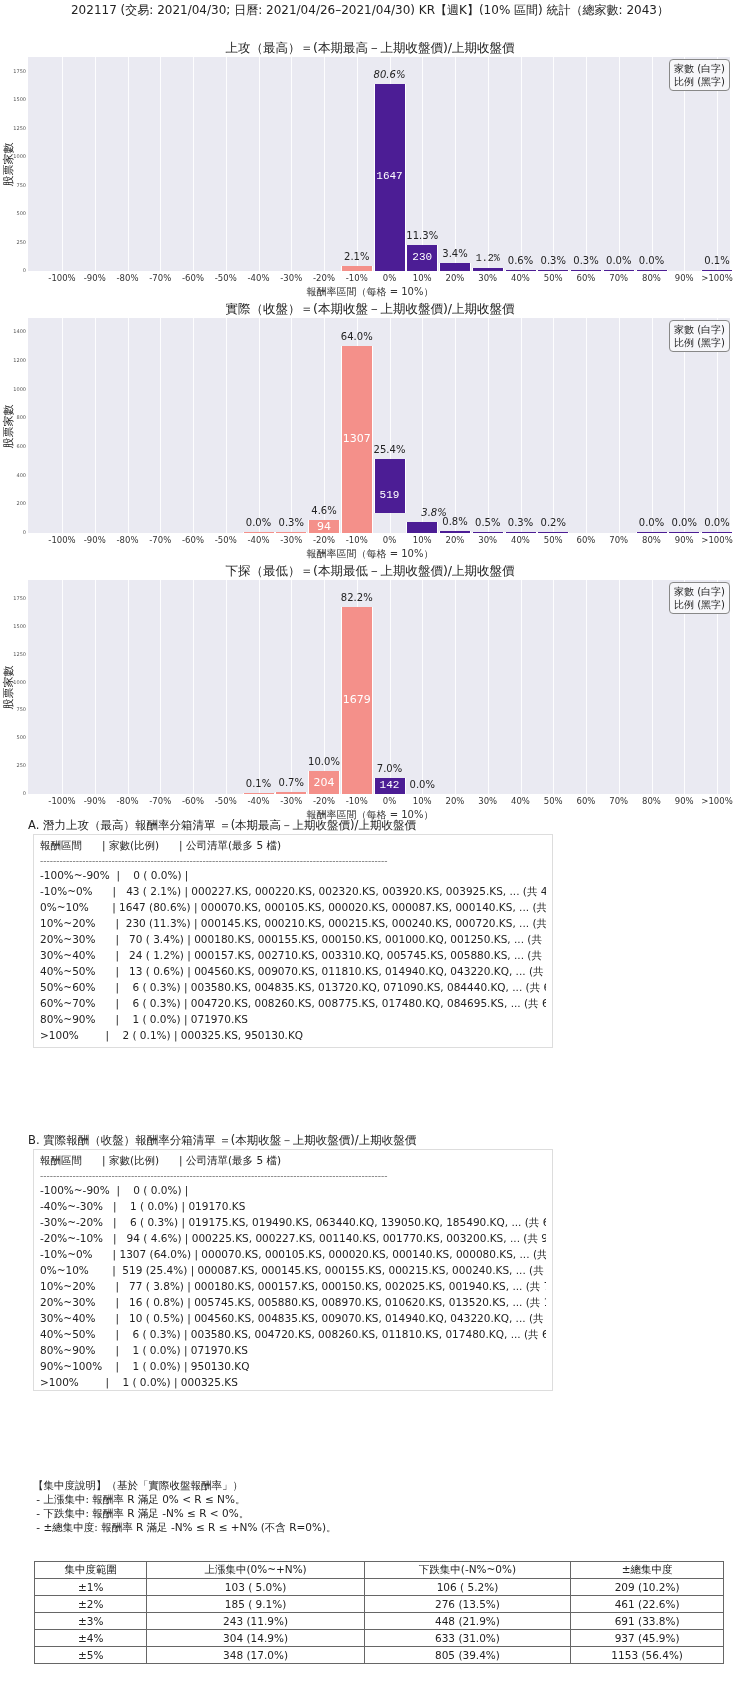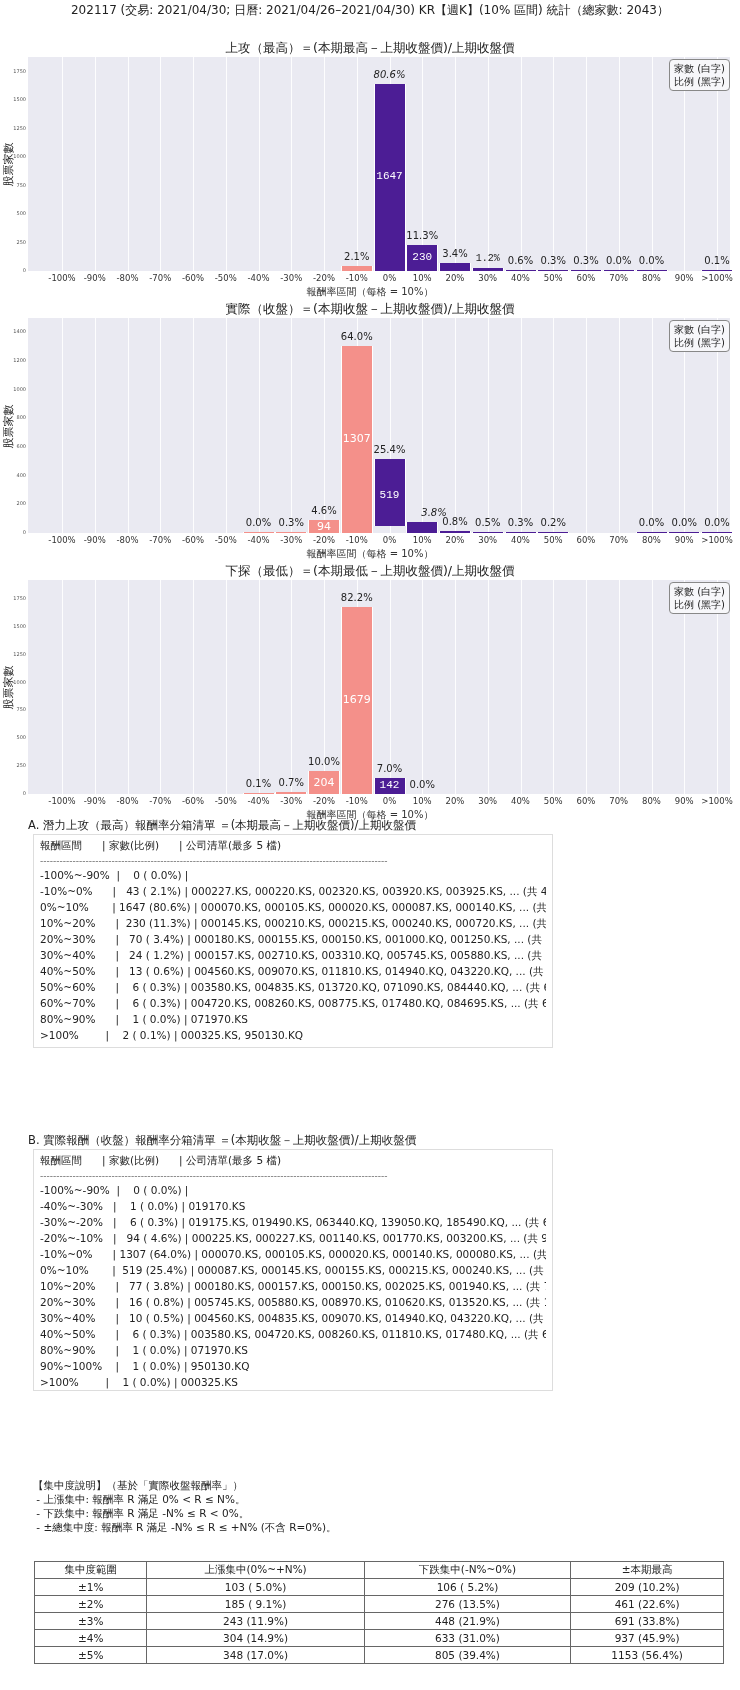--- a/index.html
+++ b/index.html
@@ -171,21 +171,21 @@
     <div class="bar neg" style="left: 308px; width: 32px; top: 519.527px; height: 13.4733px;">
       <div class="bar-count" style="top: 0px;">94</div>
     </div>
     <div class="bar-pct" style="left: 324px; top: 504.527px;">4.6%</div>
     <div class="xtick" style="left: 324px; top: 535px;">-20%</div>
     <div class="bar neg" style="left: 340.75px; width: 32px; top: 345.663px; height: 187.337px;">
       <div class="bar-count" style="top: 86.6683px;">1307</div>
     </div>
     <div class="bar-pct" style="left: 356.75px; top: 330.663px;">64.0%</div>
     <div class="xtick" style="left: 356.75px; top: 535px;">-10%</div>
-    <div class="bar pos" style="left: 373.5px; width: 32px; top: 458.61px; height: 67px;">
+    <div class="bar pos" style="left: 373.5px; width: 32px; top: 458.61px; height: 54px;">
       <div class="bar-count" style="top: 30.195px;">519</div>
     </div>
     <div class="bar-pct" style="left: 389.5px; top: 443.61px;">25.4%</div>
     <div class="xtick" style="left: 389.5px; top: 535px;">0%</div>
     <div class="bar pos" style="left: 406.25px; width: 32px; top: 521.963px; height: 11.0367px;"></div>
     <div class="bar-pct" style="left: 434px; top: 506.963px; font-style: italic;">3.8%</div>
     <div class="xtick" style="left: 422.25px; top: 535px;">10%</div>
     <div class="bar pos" style="left: 439px; width: 32px; top: 530.707px; height: 2.29333px;"></div>
     <div class="bar-pct" style="left: 455px; top: 515.707px;">0.8%</div>
     <div class="xtick" style="left: 455px; top: 535px;">20%</div>
@@ -340,21 +340,21 @@
   <div> - 下跌集中: 報酬率 R 滿足 -N% ≤ R &lt; 0%。</div>
   <div> - ±總集中度: 報酬率 R 滿足 -N% ≤ R ≤ +N% (不含 R=0%)。</div>
 </div>
 
 <table class="conc">
   <thead>
     <tr>
       <th>集中度範圍</th>
       <th>上漲集中(0%~+N%)</th>
       <th>下跌集中(-N%~0%)</th>
-      <th>±本期最高</th>
+      <th>±總集中度</th>
     </tr>
   </thead>
   <tbody>
     <tr>
       <td>±1%</td>
       <td>103 ( 5.0%)</td>
       <td>106 ( 5.2%)</td>
       <td>209 (10.2%)</td>
     </tr>
     <tr>

